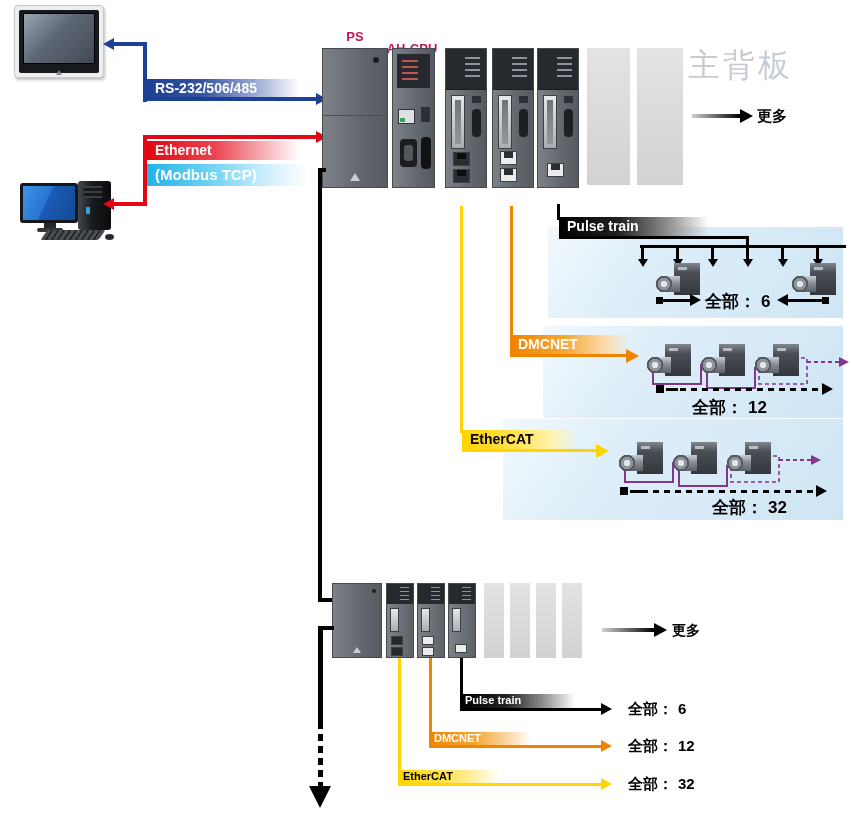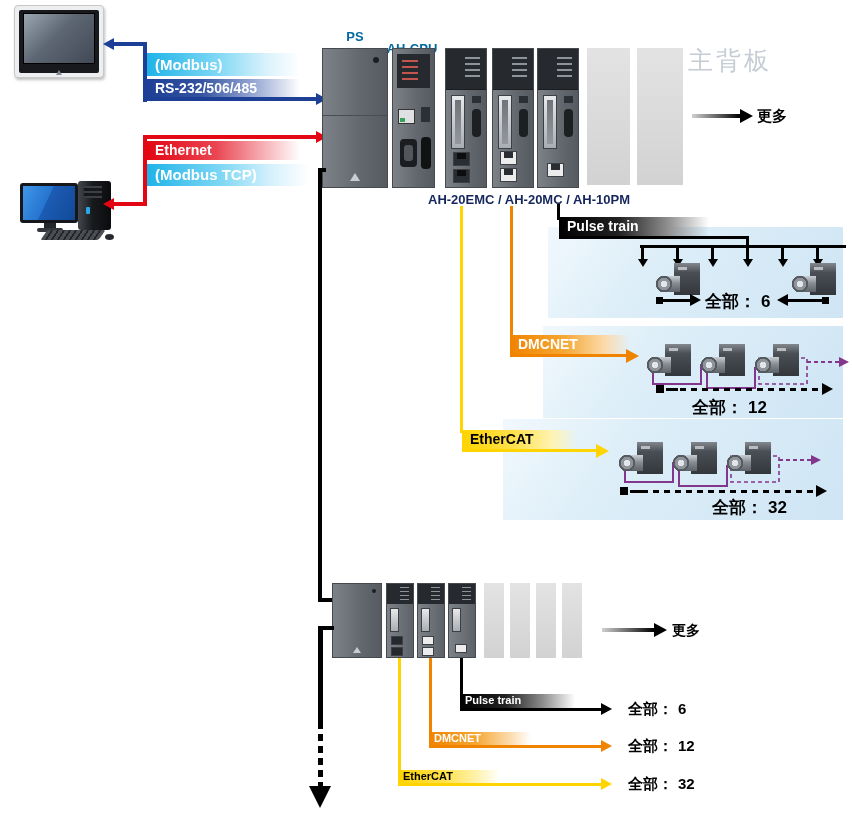--- a/index.html
+++ b/index.html
@@ -27,21 +27,21 @@
   
   .total{position:absolute;font-size:17px;color:#000;white-space:nowrap;font-weight:bold}
   .total b{margin-left:5px}
   .total.sm{font-size:15px}
   
   .cjk-title{position:absolute;color:var(--title_gray,#c6ccd4);white-space:nowrap}
   .more-label{position:absolute;font-size:15px;font-weight:bold;color:#000;white-space:nowrap}
   
   .slot{position:absolute;background:linear-gradient(180deg,#e3e3e3,#d2d2d2)}
   .panel{position:absolute;background:linear-gradient(125deg,#f1f8fd 0%,#ddeef8 35%,#cfe5f4 100%)}
-  .rack-label{position:absolute;font-size:13px;font-weight:bold;color:#0369a1;text-align:center}
+  .rack-label{position:absolute;font-size:13px;font-weight:bold;color:#be185d;text-align:center}
   .caption{position:absolute;font-size:13px;font-weight:bold;color:var(--caption_navy,#15265c);white-space:nowrap}
   .module{position:absolute;background:linear-gradient(90deg,#7d8288,#62676d 60%,#565b61);
           border:1px solid #46494e;box-sizing:border-box}
   .mtop{position:absolute;left:0;right:0;top:0;height:40px;background:#26292d;border-bottom:1px solid #1a1c1f}
   .mtop::after{content:"";position:absolute;right:6px;top:8px;width:15px;height:22px;
           background:repeating-linear-gradient(180deg,#8d939b 0 2px,transparent 2px 6px)}
   .mconn{position:absolute;left:5px;top:46px;width:14px;height:54px;
           background:linear-gradient(180deg,#e8e9ea,#a9adb2);border:1px solid #3c3f43;box-sizing:border-box}
   .mconn::after{content:"";position:absolute;left:3px;top:4px;right:3px;bottom:4px;
           background:linear-gradient(180deg,#6f747a,#94989d)}
@@ -128,21 +128,20 @@
   <div class="pc-base"></div>
   <div class="pc-tower"></div>
   <div class="pc-kb"></div>
   <div class="pc-mouse"></div>
 
   <div class="ah l" style="left:103px;top:38px;border-right-color:var(--navy)"></div>
   <div class="ln" style="left:113px;top:42px;width:32px;height:4px;background:var(--navy)"></div>
   <div class="ln" style="left:143px;top:42px;width:4px;height:60px;background:var(--navy)"></div>
   <div class="ln" style="left:143px;top:97px;width:173px;height:4px;background:var(--navy)"></div>
   <div class="ah r" style="left:316px;top:93px;border-left-color:var(--navy)"></div>
-  <div class="bar g-cyan" style="left:147px;top:53px;width:153px;height:23px;font-size:15px;line-height:23px">(Modbus)</div>
   <div class="bar g-navy" style="left:147px;top:79px;width:153px;height:18px;line-height:18px">RS-232/506/485</div>
 
   <div class="ln" style="left:147px;top:135px;width:169px;height:4px;background:var(--red)"></div>
   <div class="ah r" style="left:316px;top:131px;border-left-color:var(--red)"></div>
   <div class="bar g-red" style="left:147px;top:141px;width:153px;height:19px">Ethernet</div>
   <div class="bar g-cyan" style="left:147px;top:164px;width:162px;height:22px;font-size:15px;line-height:22px">(Modbus TCP)</div>
   <div class="ln" style="left:143px;top:135px;width:4px;height:71px;background:var(--red)"></div>
   <div class="ln" style="left:113px;top:202px;width:32px;height:4px;background:var(--red)"></div>
   <div class="ah l" style="left:103px;top:198px;border-right-color:var(--red)"></div>
 
@@ -180,23 +179,22 @@
   <div class="module" style="left:537px;top:48px;width:42px;height:140px">
     <div class="mtop"></div>
     <div class="mconn"></div>
     <div class="mbit"></div>
     <div class="mslot"></div>
     <div class="port" style="left:9px;top:114px"></div>
   </div>
   <div class="slot" style="left:587px;top:48px;width:43px;height:137px"></div>
   <div class="slot" style="left:637px;top:48px;width:46px;height:137px"></div>
 
-  <div class="caption" style="left:428px;top:192px">AH-20EMC / AH-20MC / AH-10PM</div>
-
-  <div class="cjk-title" style="left:688px;top:44px;font-size:25px;letter-spacing:3px">主背板</div>
+
+  <div class="cjk-title" style="left:688px;top:44px;font-size:32px;letter-spacing:3px">主背板</div>
   <div class="ln g-gray2black" style="left:692px;top:114px;width:48px;height:4px"></div>
   <div class="ah big-r" style="left:740px;top:109px"></div>
   <div class="more-label" style="left:757px;top:107px">更多</div>
 
   <div class="ln" style="left:460px;top:206px;width:3px;height:227px;background:var(--yellow)"></div>
   <div class="ln" style="left:510px;top:206px;width:3px;height:132px;background:var(--orange)"></div>
   <div class="ln" style="left:557px;top:204px;width:3px;height:16px"></div>
 
   <div class="panel" style="left:548px;top:227px;width:295px;height:91px"></div>
   <div class="panel" style="left:543px;top:326px;width:300px;height:92px"></div>

